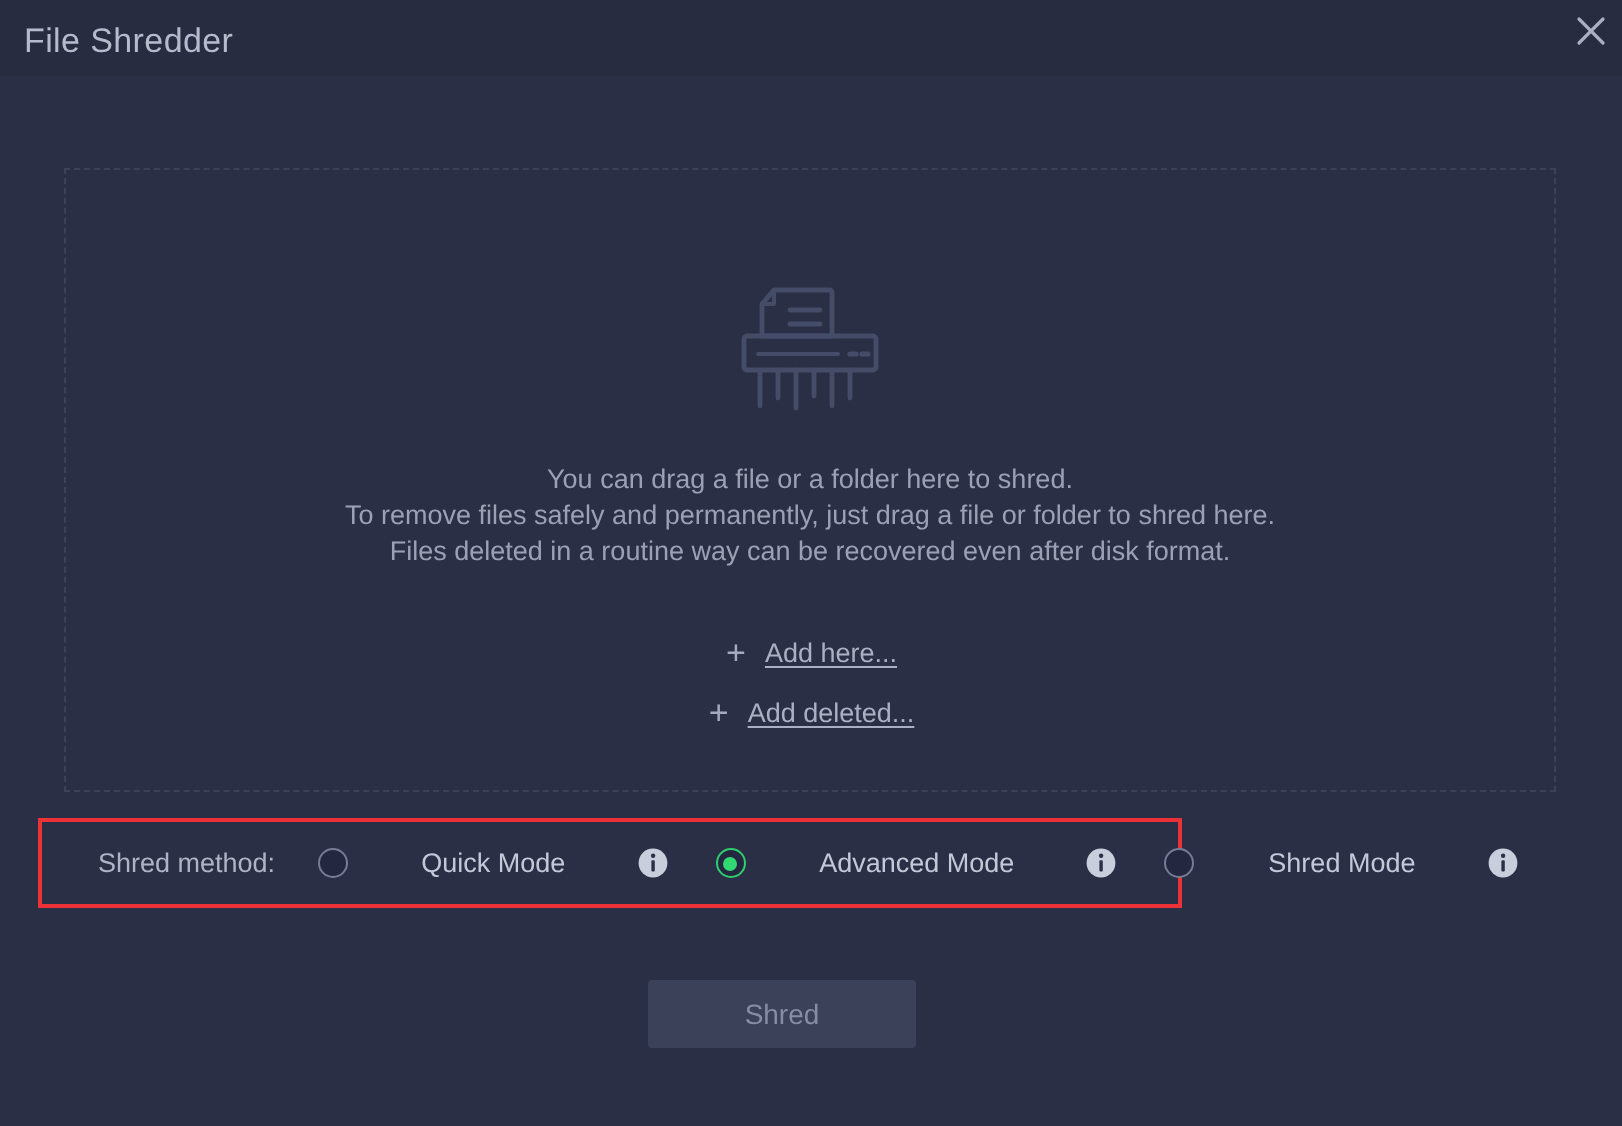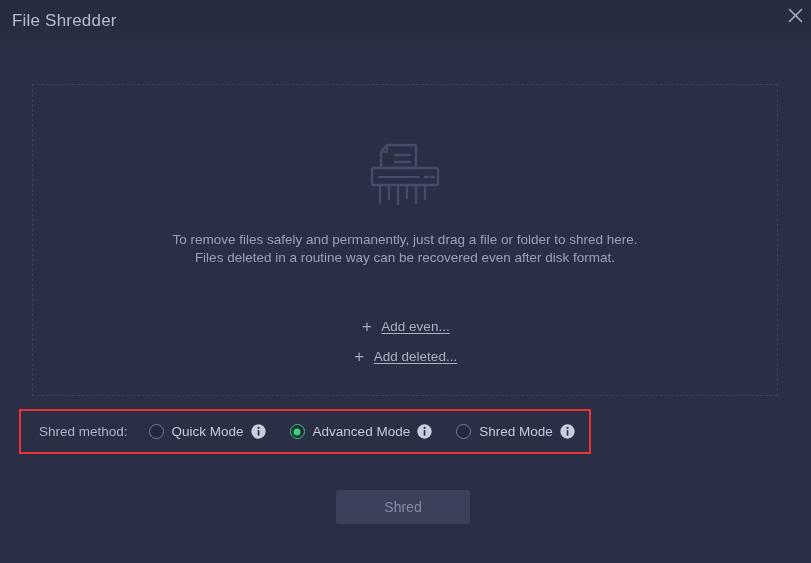--- a/index.html
+++ b/index.html
@@ -122,35 +122,36 @@
     border: 2px solid #ed3237;
     box-sizing: border-box;
   }
   .method-row {
     position: absolute;
     left: 0; top: 0;
     width: 100%;
     height: 100%;
     display: flex;
     align-items: center;
-    padding-left: 18px;
+    padding-left: 28px;
     box-sizing: border-box;
   }
   .method-label {
     font-size: 13.5px;
     color: #aeb4c6;
     margin-right: 21px;
     white-space: nowrap;
   }
   .radio-opt {
     display: flex;
     align-items: center;
     margin-right: 24px;
     cursor: pointer;
     white-space: nowrap;
+    gap: 29px;
   }
   .radio-dot {
     width: 15px;
     height: 15px;
     border-radius: 50%;
     border: 1px solid #767d94;
     background: #232840;
     box-sizing: border-box;
     margin-right: 8px;
     flex: none;
@@ -179,21 +180,21 @@
     width: 15px;
     height: 15px;
     flex: none;
     cursor: pointer;
   }
   .info-icon svg { display: block; }
 
   
   .shred-button {
     position: absolute;
-    left: 336px;
+    left: 324px;
     top: 490px;
     width: 134px;
     height: 34px;
     background: #3b4158;
     border: none;
     border-radius: 2px;
     color: #868da3;
     font-size: 14px;
     font-family: "Liberation Sans", sans-serif;
     cursor: default;
@@ -236,28 +237,29 @@
         <line x1="22" y1="44" x2="22" y2="58"></line>
         <line x1="31" y1="44" x2="31" y2="63"></line>
         <line x1="40" y1="44" x2="40" y2="57"></line>
         <line x1="49" y1="44" x2="49" y2="62"></line>
         <line x1="58" y1="44" x2="58" y2="58"></line>
       </g>
     </svg>
   </div>
 
   <div class="desc">
+    <div>You can drag a file or a folder here to shred.</div>
     <div>To remove files safely and permanently, just drag a file or folder to shred here.</div>
     <div>Files deleted in a routine way can be recovered even after disk format.</div>
   </div>
 
   <div class="links">
     <div class="link-row">
       <span class="plus-icon">+</span>
-      <span class="link-text">Add even...</span>
+      <span class="link-text">Add here...</span>
     </div>
     <div class="link-row">
       <span class="plus-icon">+</span>
       <span class="link-text">Add deleted...</span>
     </div>
   </div>
 </div>
 
 <div class="method-highlight">
   <div class="method-row">

